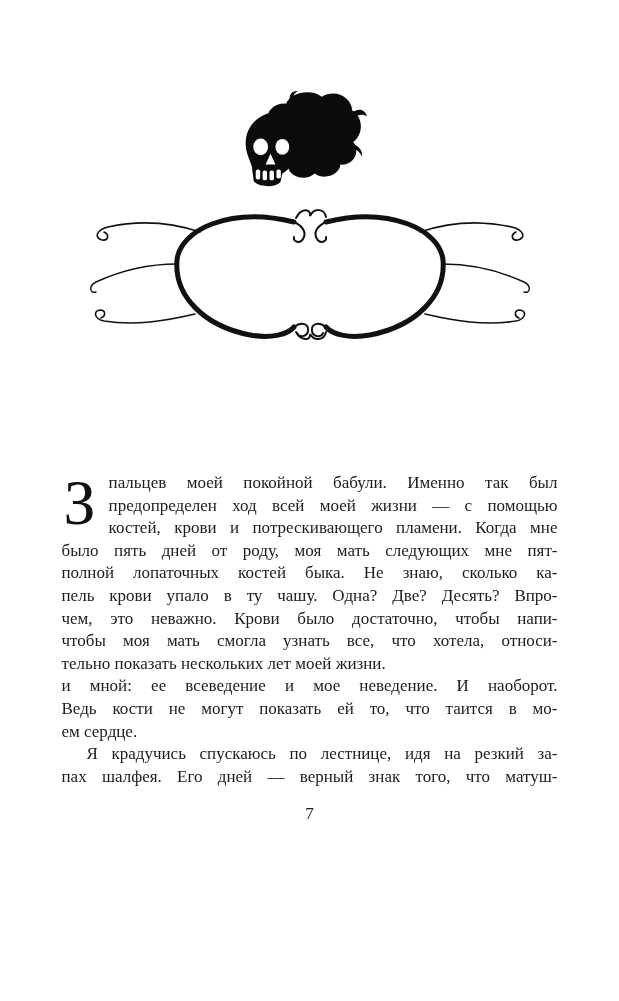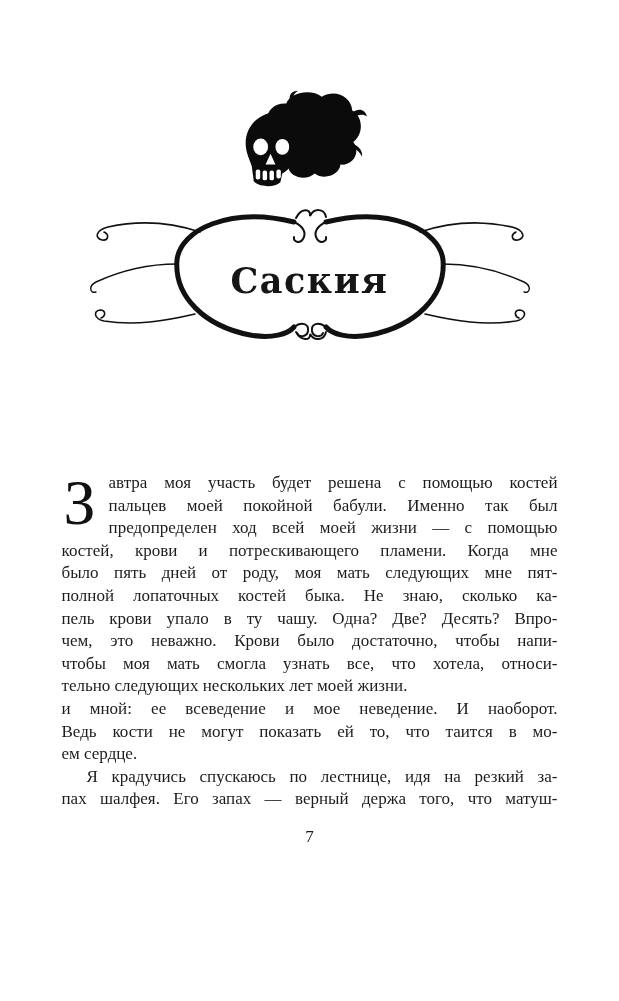--- a/index.html
+++ b/index.html
@@ -101,43 +101,41 @@
         <path d="M246,20 C237,24 233,31 237,37 C240,42 247,40 246,35" stroke-width="2"></path>
         <path d="M246,125 C238,119 231,122 232,129 C233,135 241,136 243,131" stroke-width="2"></path>
         <path d="M340,30 C370,20 400,18 432,25 C444,28 446,36 438,38 C432,39 430,33 436,30" stroke-width="1.6"></path>
         <path d="M345,112 C375,119 405,124 436,119 C446,117 447,109 440,108 C434,108 434,114 439,116" stroke-width="1.6"></path>
         <path d="M363,62 C392,62 418,68 444,80 C452,84 450,92 444,90" stroke-width="1.4"></path>
       </g>
 
       <path d="M216,16 C221,6 231,6 230,14 C234,6 244,6 246,15" stroke-width="2"></path>
       <path d="M216,130 C221,139 231,139 230,132 C234,139 244,139 246,130" stroke-width="2"></path>
     </svg>
-    <h1 class="chapter-title">Саския</h1>
   </div>
 
   <div class="body-text">
     <div class="para">
       <span class="dropcap">З</span>
-    <div class="line">автра моя участь будет решена с помощью костей</div>
         <div class="line">пальцев моей покойной бабули. Именно так был</div>
         <div class="line">предопределен ход всей моей жизни — с помощью</div>
         <div class="line">костей, крови и потрескивающего пламени. Когда мне</div>
         <div class="line">было пять дней от роду, моя мать следующих мне пят-</div>
         <div class="line">полной лопаточных костей быка. Не знаю, сколько ка-</div>
         <div class="line">пель крови упало в ту чашу. Одна? Две? Десять? Впро-</div>
         <div class="line">чем, это неважно. Крови было достаточно, чтобы напи-</div>
         <div class="line">чтобы моя мать смогла узнать все, что хотела, относи-</div>
-        <div class="line line-last">тельно следующих нескольких лет моей жизни.</div>
+        <div class="line line-last">тельно показать нескольких лет моей жизни.</div>
       </div>
     <div class="para">
         <div class="line">и мной: ее всеведение и мое неведение. И наоборот.</div>
         <div class="line">Ведь кости не могут показать ей то, что таится в мо-</div>
         <div class="line line-last">ем сердце.</div>
       </div>
     <div class="para">
         <div class="line line-indent">Я крадучись спускаюсь по лестнице, идя на резкий за-</div>
-        <div class="line">пах шалфея. Его запах — верный держа того, что матуш-</div>
+        <div class="line">пах шалфея. Его дней — верный знак того, что матуш-</div>
       </div>
   </div>
 
   <div class="page-number">7</div>
 
 </div>
 
 </body></html>

